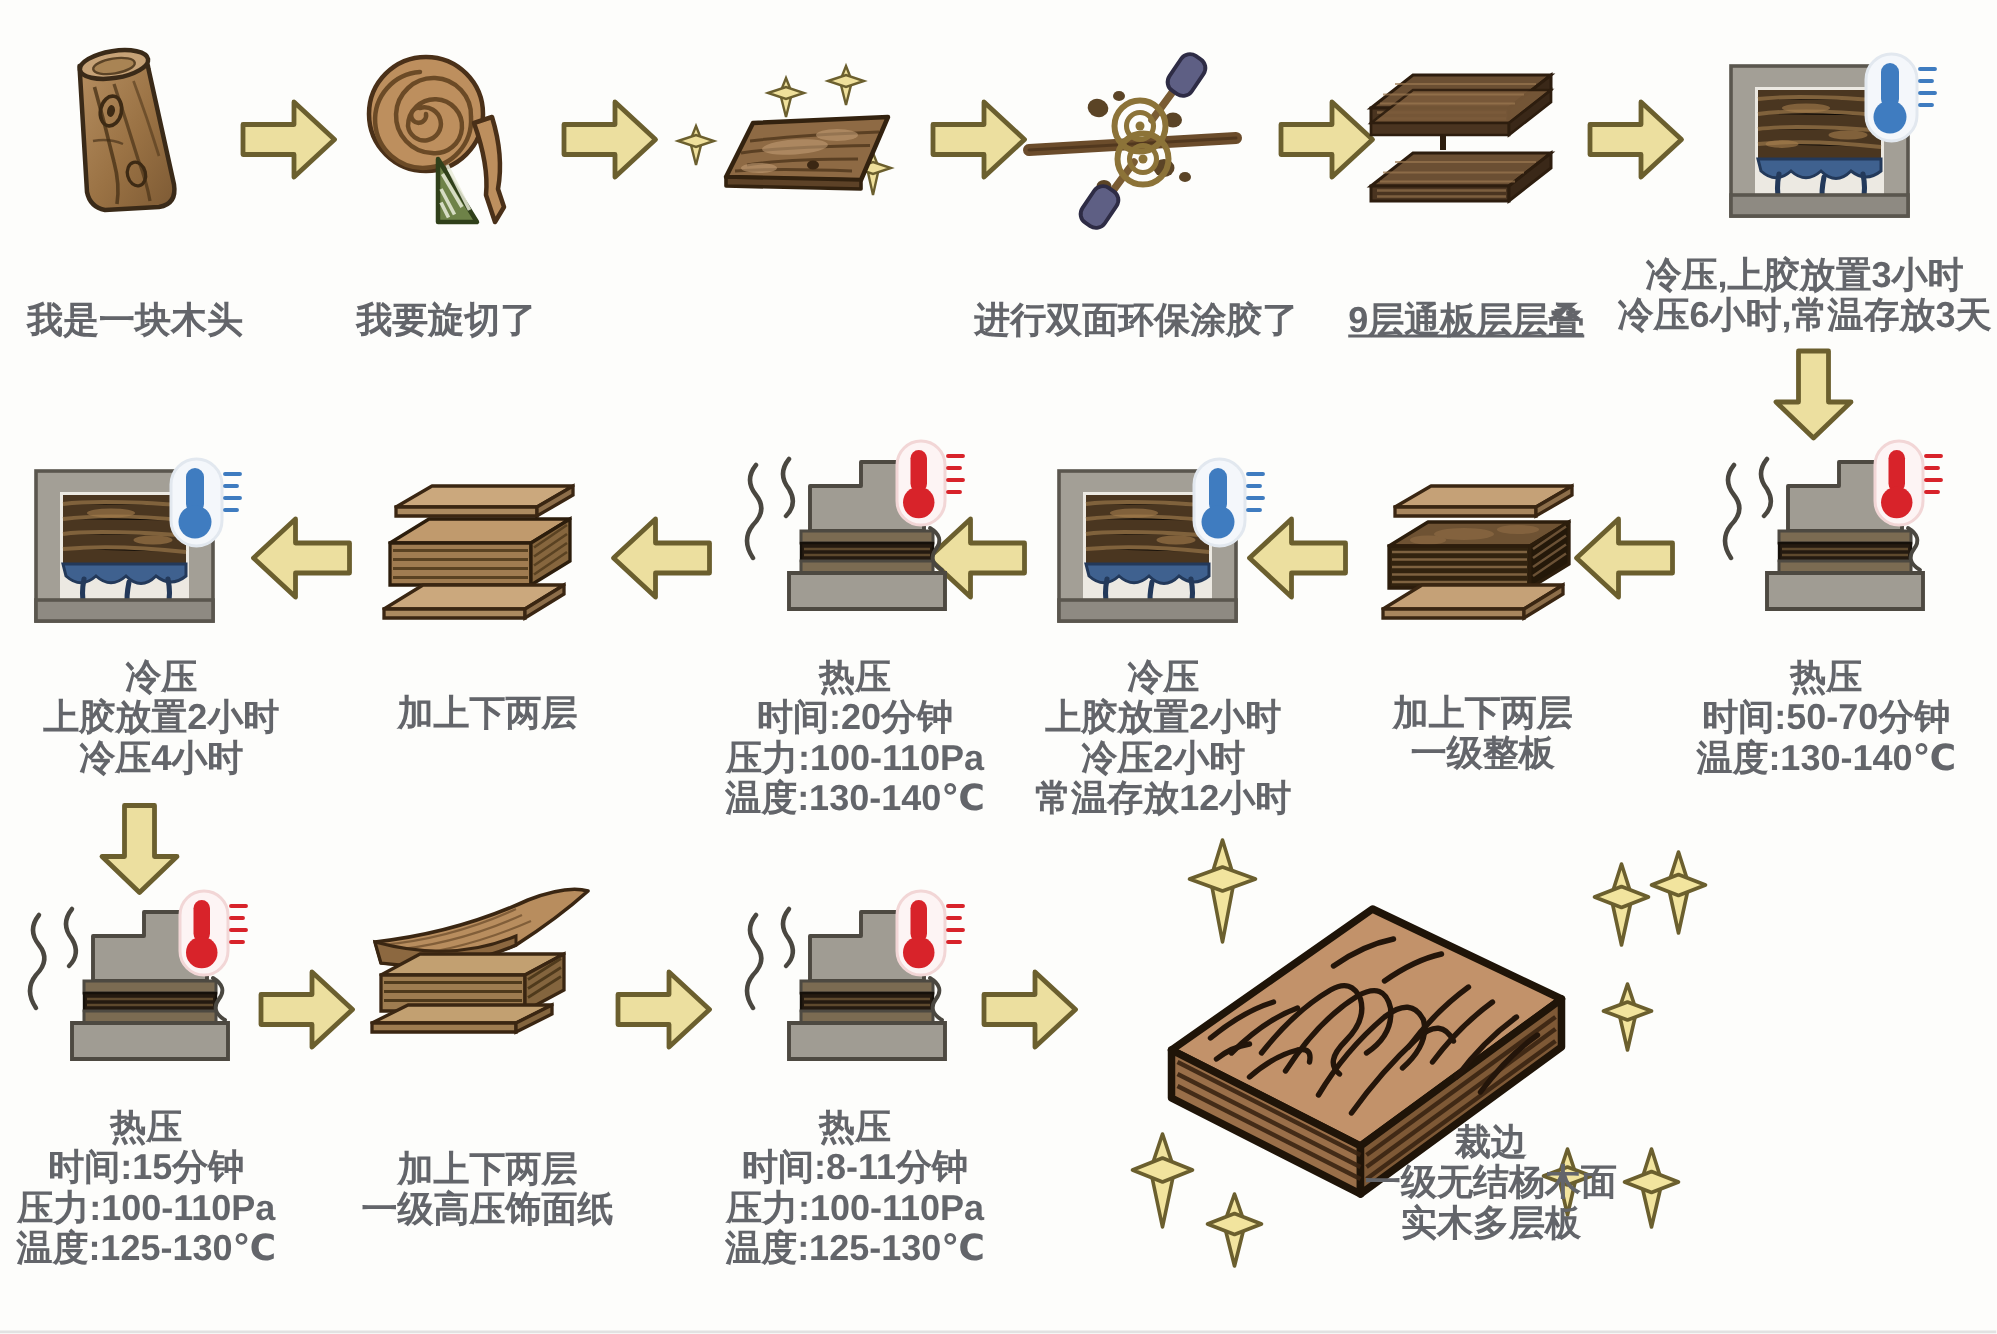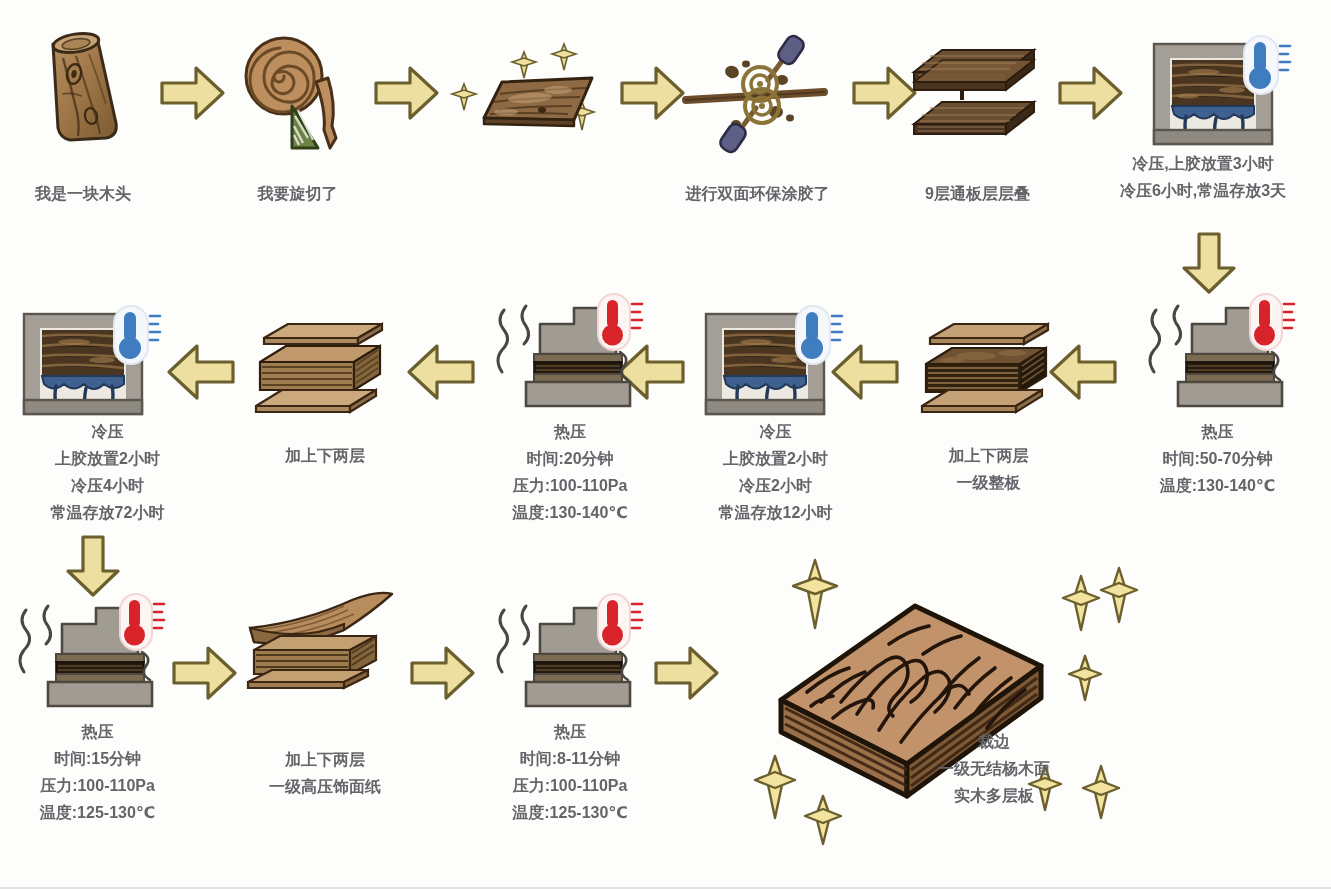--- a/index.html
+++ b/index.html
@@ -10,24 +10,25 @@
     overflow:hidden;
     position:relative;
   }
   #canvas{position:relative;width:1331px;height:889px;}
   .node{position:absolute;}
   .cap{
     position:absolute;
     text-align:center;
     color:#63656a;
     font-weight:bold;
-    font-size:16px;
+    font-size:24px;
     line-height:27px;
     white-space:nowrap;
     letter-spacing:0px;
+    margin-top:20px;
   }
   .cap div{white-space:nowrap;}
   .arrow{position:absolute;}
   .bottom-rule{
     position:absolute;left:0;bottom:0;width:1331px;height:2px;background:#e2e2e2;
   }
   svg{display:block;overflow:visible;}
 </style>
 </head>
 <body>
@@ -191,21 +192,21 @@
             <line x1="12" y1="41" x2="98" y2="41"></line>
         </g>
         <g stroke="#9b7850" stroke-width="1.4" opacity=".7">
           <line x1="16" y1="25" x2="110" y2="25"></line>
             <line x1="24" y1="18" x2="118" y2="18"></line>
           <line x1="14" y1="31" x2="104" y2="31"></line>
         </g>
       </g>
     </svg>
   </div>
-  <div class="cap" style="left:890px;top:180px;width:175px;">
+  <div class="cap" style="left:890px;top:180px;width:175px;text-decoration:underline;">
     <div>9层通板层层叠</div>
   </div>
 
   <div class="arrow" style="left:1058px;top:62px;">
     <svg width="66" height="62" viewBox="0 0 66 62">
       <path d="M2 21 L36 21 L36 6 L63 31 L36 56 L36 41 L2 41 Z" fill="#ecdf9f" stroke="#6b5f2e" stroke-width="3.2" stroke-linejoin="round"></path>
     </svg>
   </div>
 
   <div class="node" style="left:1148px;top:30px;">
@@ -513,21 +514,20 @@
           <line x1="132" y1="32" x2="142" y2="32"></line>
             <line x1="132" y1="40" x2="140" y2="40"></line>
         </g>
       </g>
     </svg>
   </div>
   <div class="cap" style="left:0px;top:418px;width:215px;">
     <div>冷压</div>
     <div>上胶放置2小时</div>
     <div>冷压4小时</div>
-    <div>常温存放72小时</div>
   </div>
 
   <div class="arrow" style="left:62px;top:535px;">
     <svg width="62" height="62" viewBox="0 0 62 62">
       <path d="M21 2 L41 2 L41 36 L56 36 L31 60 L6 36 L21 36 Z" fill="#ecdf9f" stroke="#6b5f2e" stroke-width="3.2" stroke-linejoin="round"></path>
     </svg>
   </div>
 
   <div class="node" style="left:14px;top:592px;">
     <svg width="155" height="118" viewBox="0 0 155 118">

